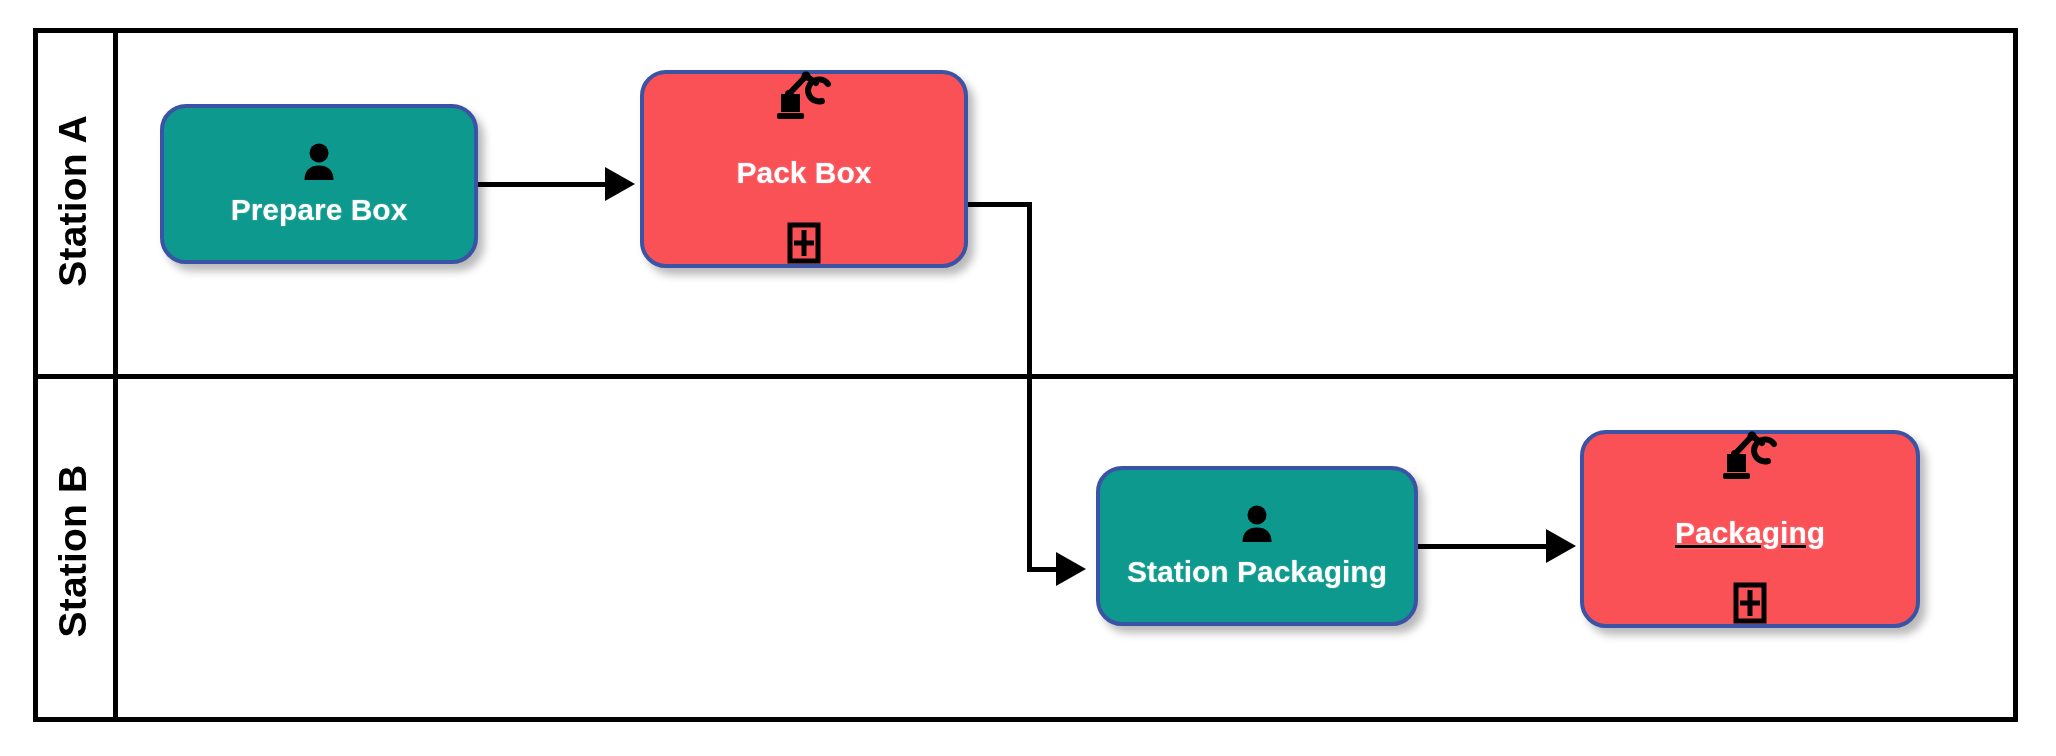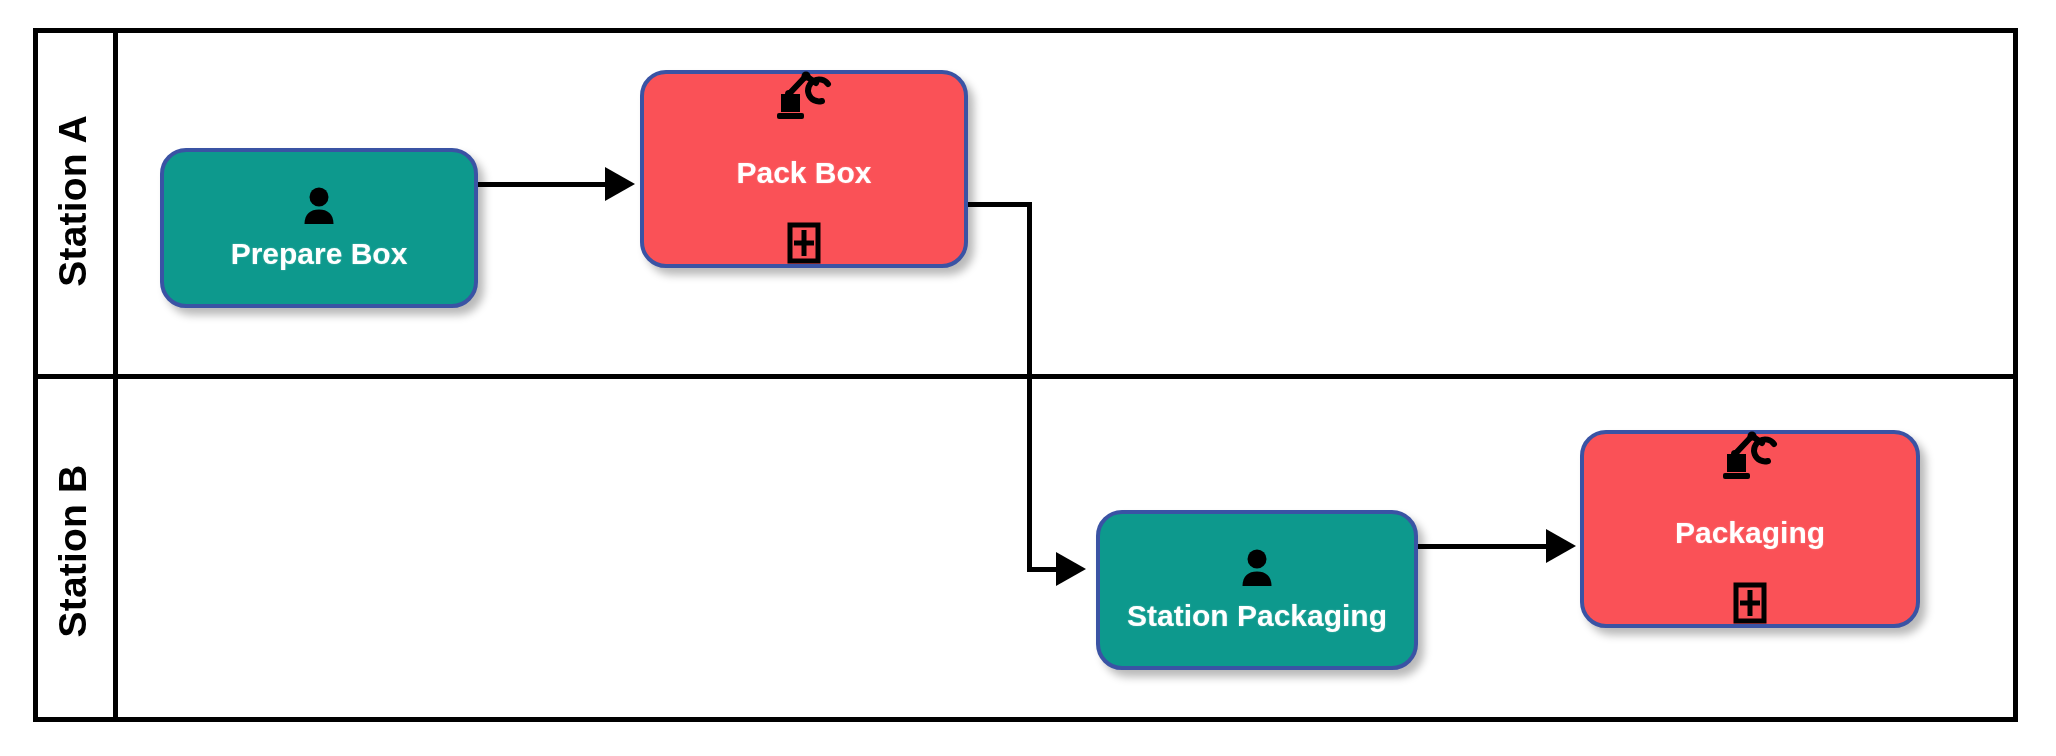--- a/index.html
+++ b/index.html
@@ -40,37 +40,37 @@
 
   
   .node{
     position:absolute;
     border:4px solid #3a53a4;
     border-radius:26px;
     box-sizing:border-box;
     box-shadow:6px 7px 9px rgba(0,0,0,0.28);
     display:flex;flex-direction:column;align-items:center;justify-content:center;
   }
-  .node.teal{background:#0d998d;margin-top:44px;}
+  .node.teal{background:#0d998d;}
   .node.red{background:#fa5157;gap:21px;}
   .node-label{
     font-size:30px;font-weight:bold;color:#ffffff;
     text-align:center;line-height:1.05;
     text-shadow:0 0 2px rgba(255,255,255,.35);
     font-family:"Liberation Sans", sans-serif;
     white-space:nowrap;
   }
   .icon-top{display:block;margin-bottom:10px;}
   .icon-bottom{display:block;margin-top:12px;}
 
   
   #node-prepare-box      {left:160px; top:104px; width:318px; height:160px;}
   #node-pack-box         {left:640px; top:70px;  width:328px; height:198px;}
   #node-prepare-packaging{left:1096px;top:466px; width:322px; height:160px;}
-  #node-packaging        {left:1580px;top:430px; width:340px; height:198px;}
+  #node-packaging        {left:1580px;top:430px; width:340px; height:198px;text-decoration:underline;}
 
   
   .conn{position:absolute;}
   .hline{position:absolute;height:5px;background:#000000;}
   .vline{position:absolute;width:5px;background:#000000;}
   .arrowhead{
     position:absolute;width:0;height:0;
     border-top:17px solid transparent;
     border-bottom:17px solid transparent;
     border-left:30px solid #000000;

